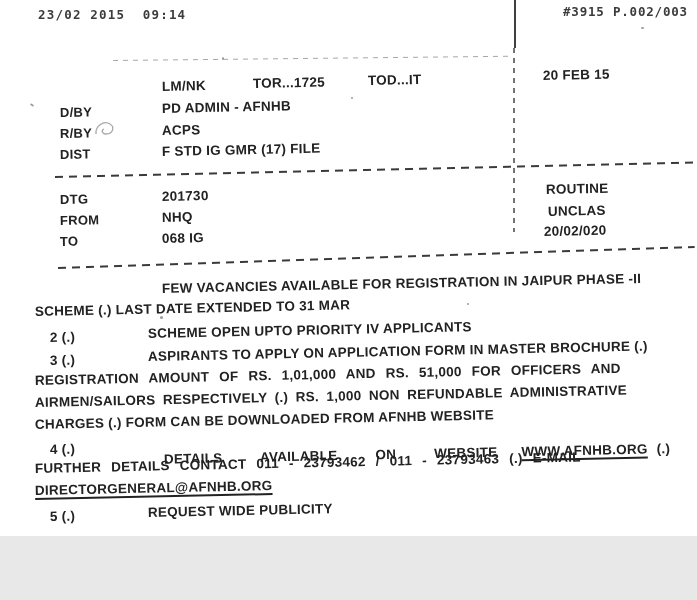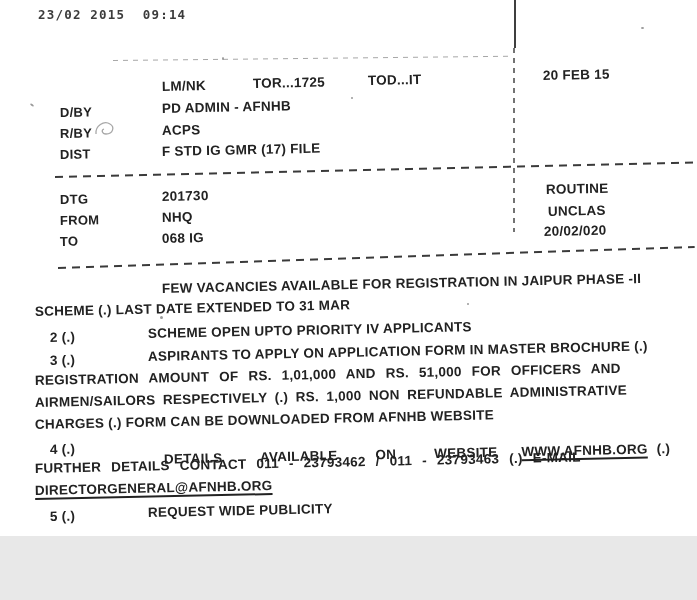--- a/index.html
+++ b/index.html
@@ -38,20 +38,21 @@
   }
   .noise{position:absolute;background:#9a9a9a;border-radius:50%;}
   .mark{position:absolute;color:#8b8b8b;font-size:10px;font-weight:700;}
 </style>
 </head>
 <body>
 
 <div class="page">
 
   <div class="t fax" style="left:38px;top:7px;">23/02 2015  09:14</div>
+  <div class="t fax" style="left:563px;top:4px;letter-spacing:.8px;">#3915 P.002/003</div>
 
   <div class="vline-solid" style="left:514px;top:0;height:48px;"></div>
   <div class="vline-dash" style="left:513px;top:48px;height:184px;"></div>
 
   <div class="dash-fine" style="left:113px;top:60px;width:400px;transform:rotate(-0.6deg);"></div>
 
   <div class="t" style="left:162px;top:79px;">LM/NK</div>
   <div class="t" style="left:253px;top:76px;">TOR...1725</div>
   <div class="t" style="left:368px;top:73px;">TOD...IT</div>
   <div class="t" style="left:543px;top:68px;">20 FEB 15</div>

